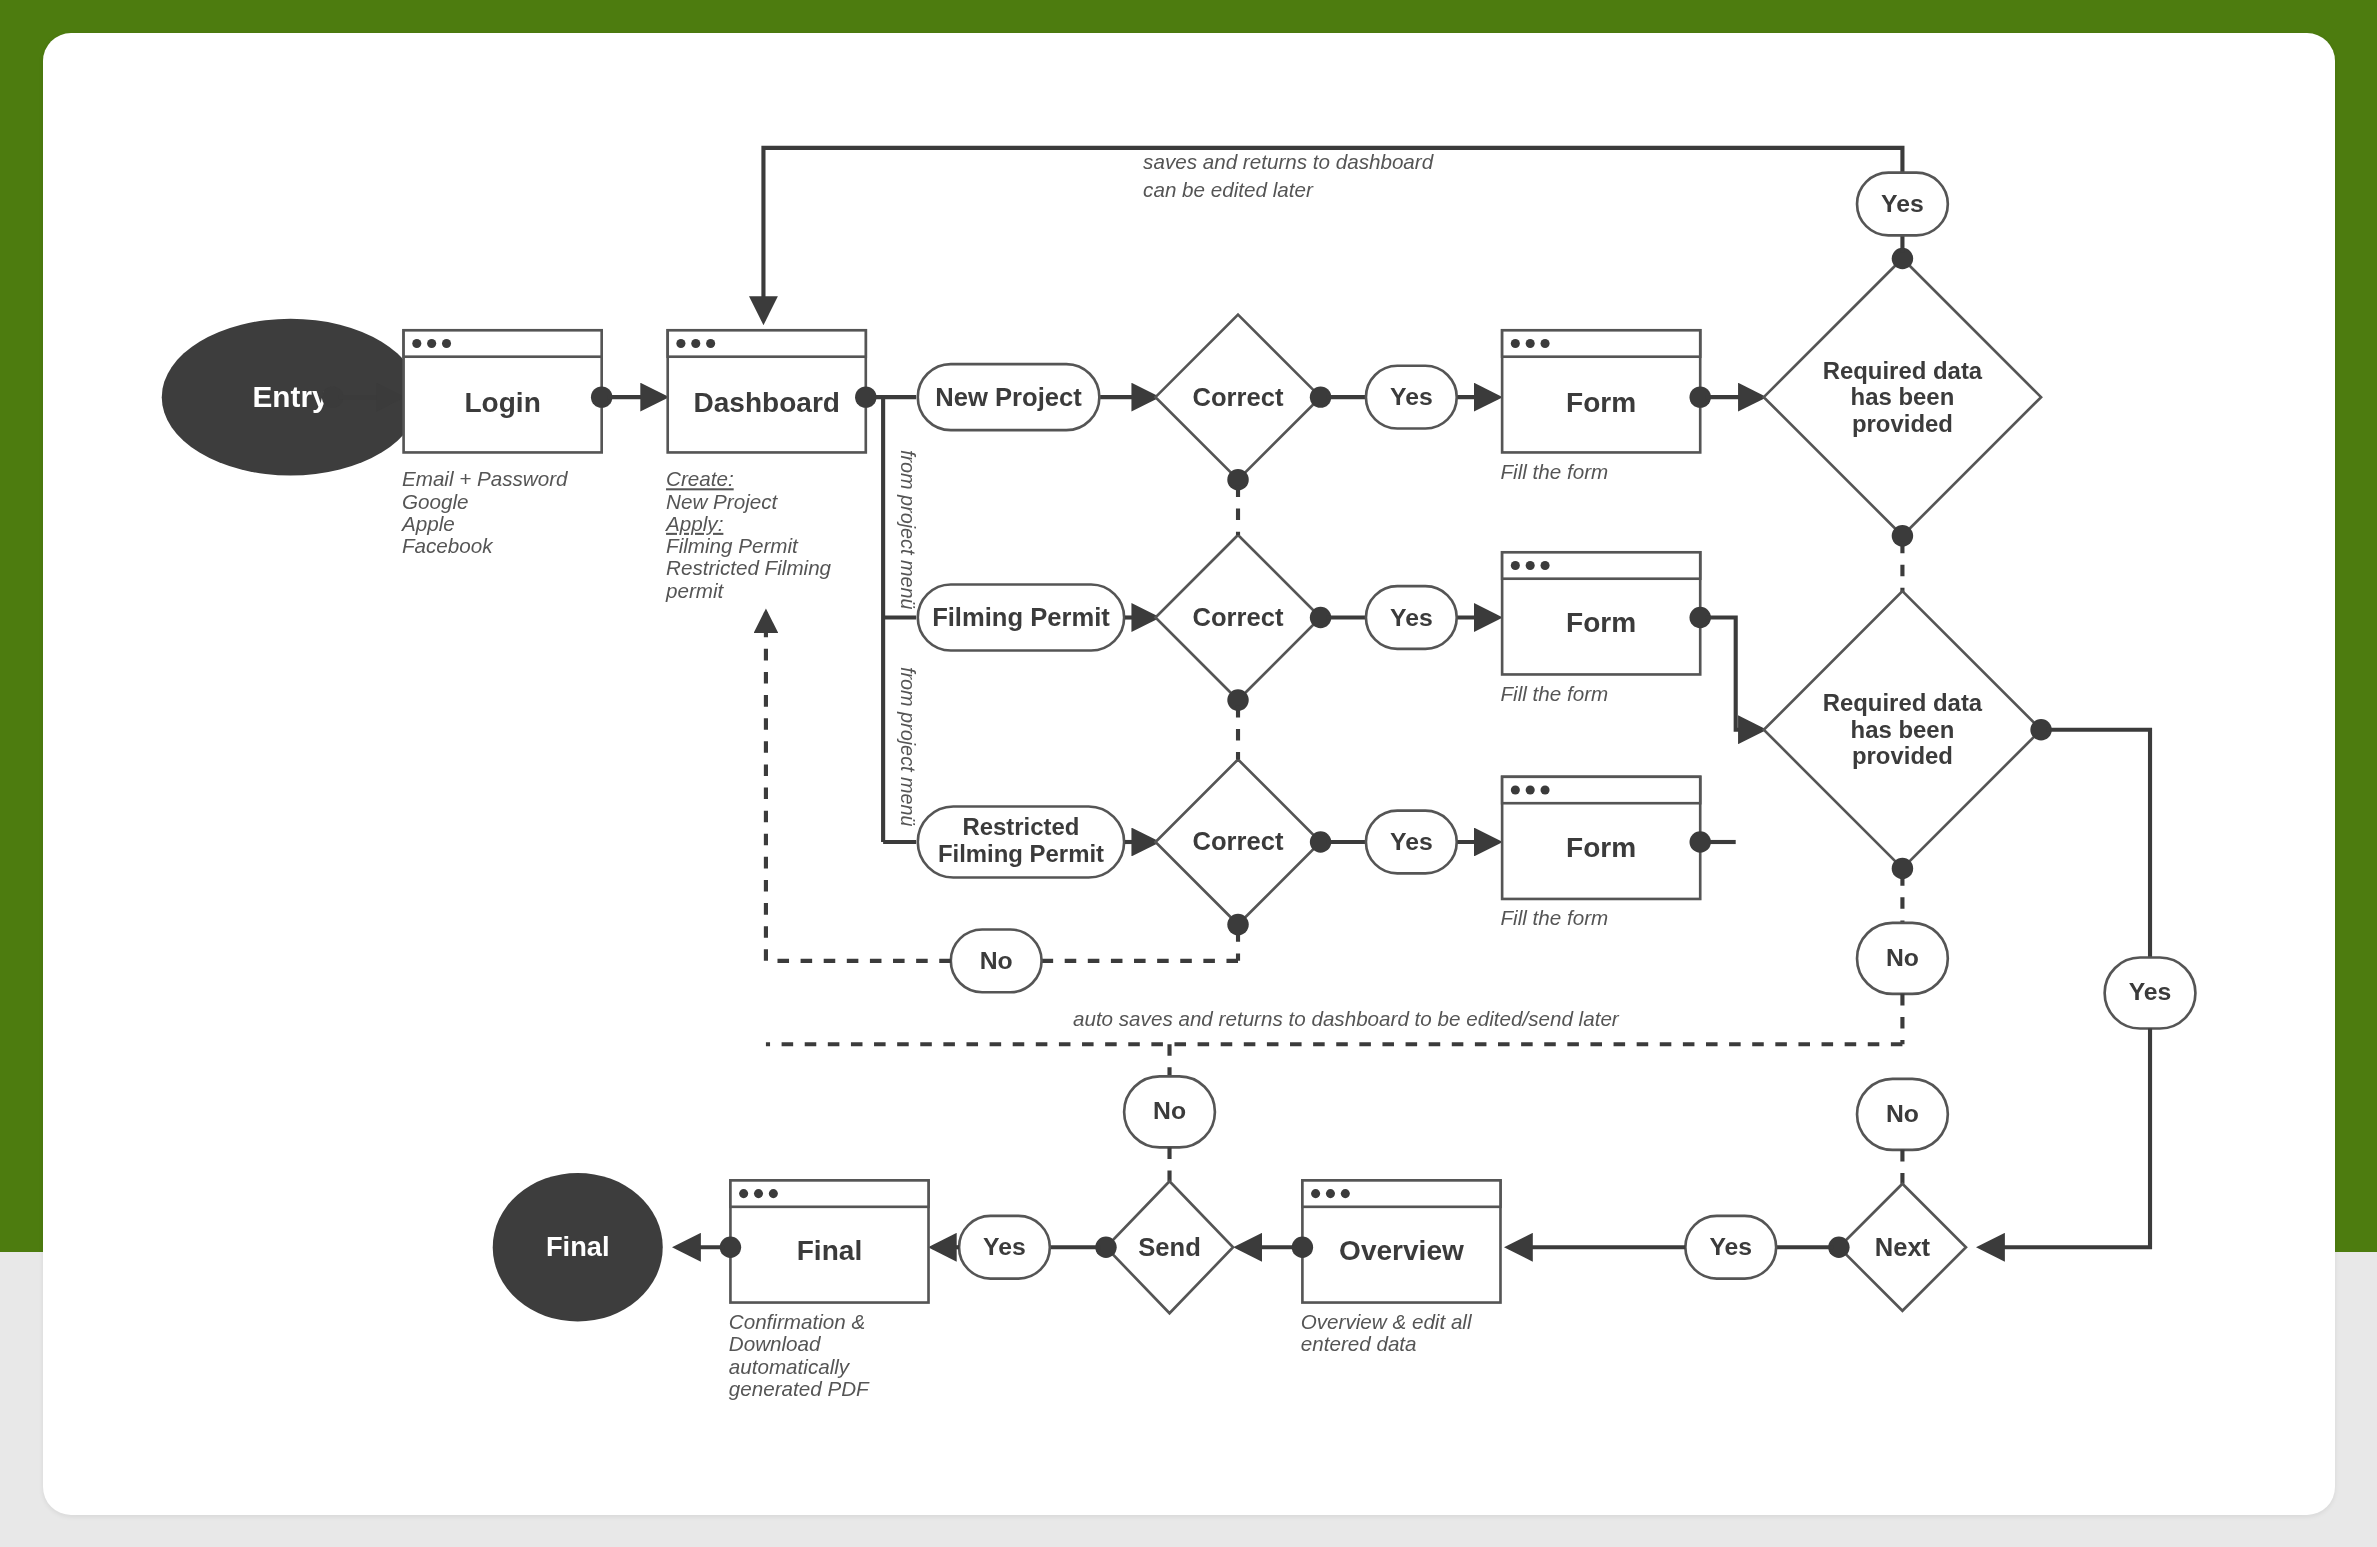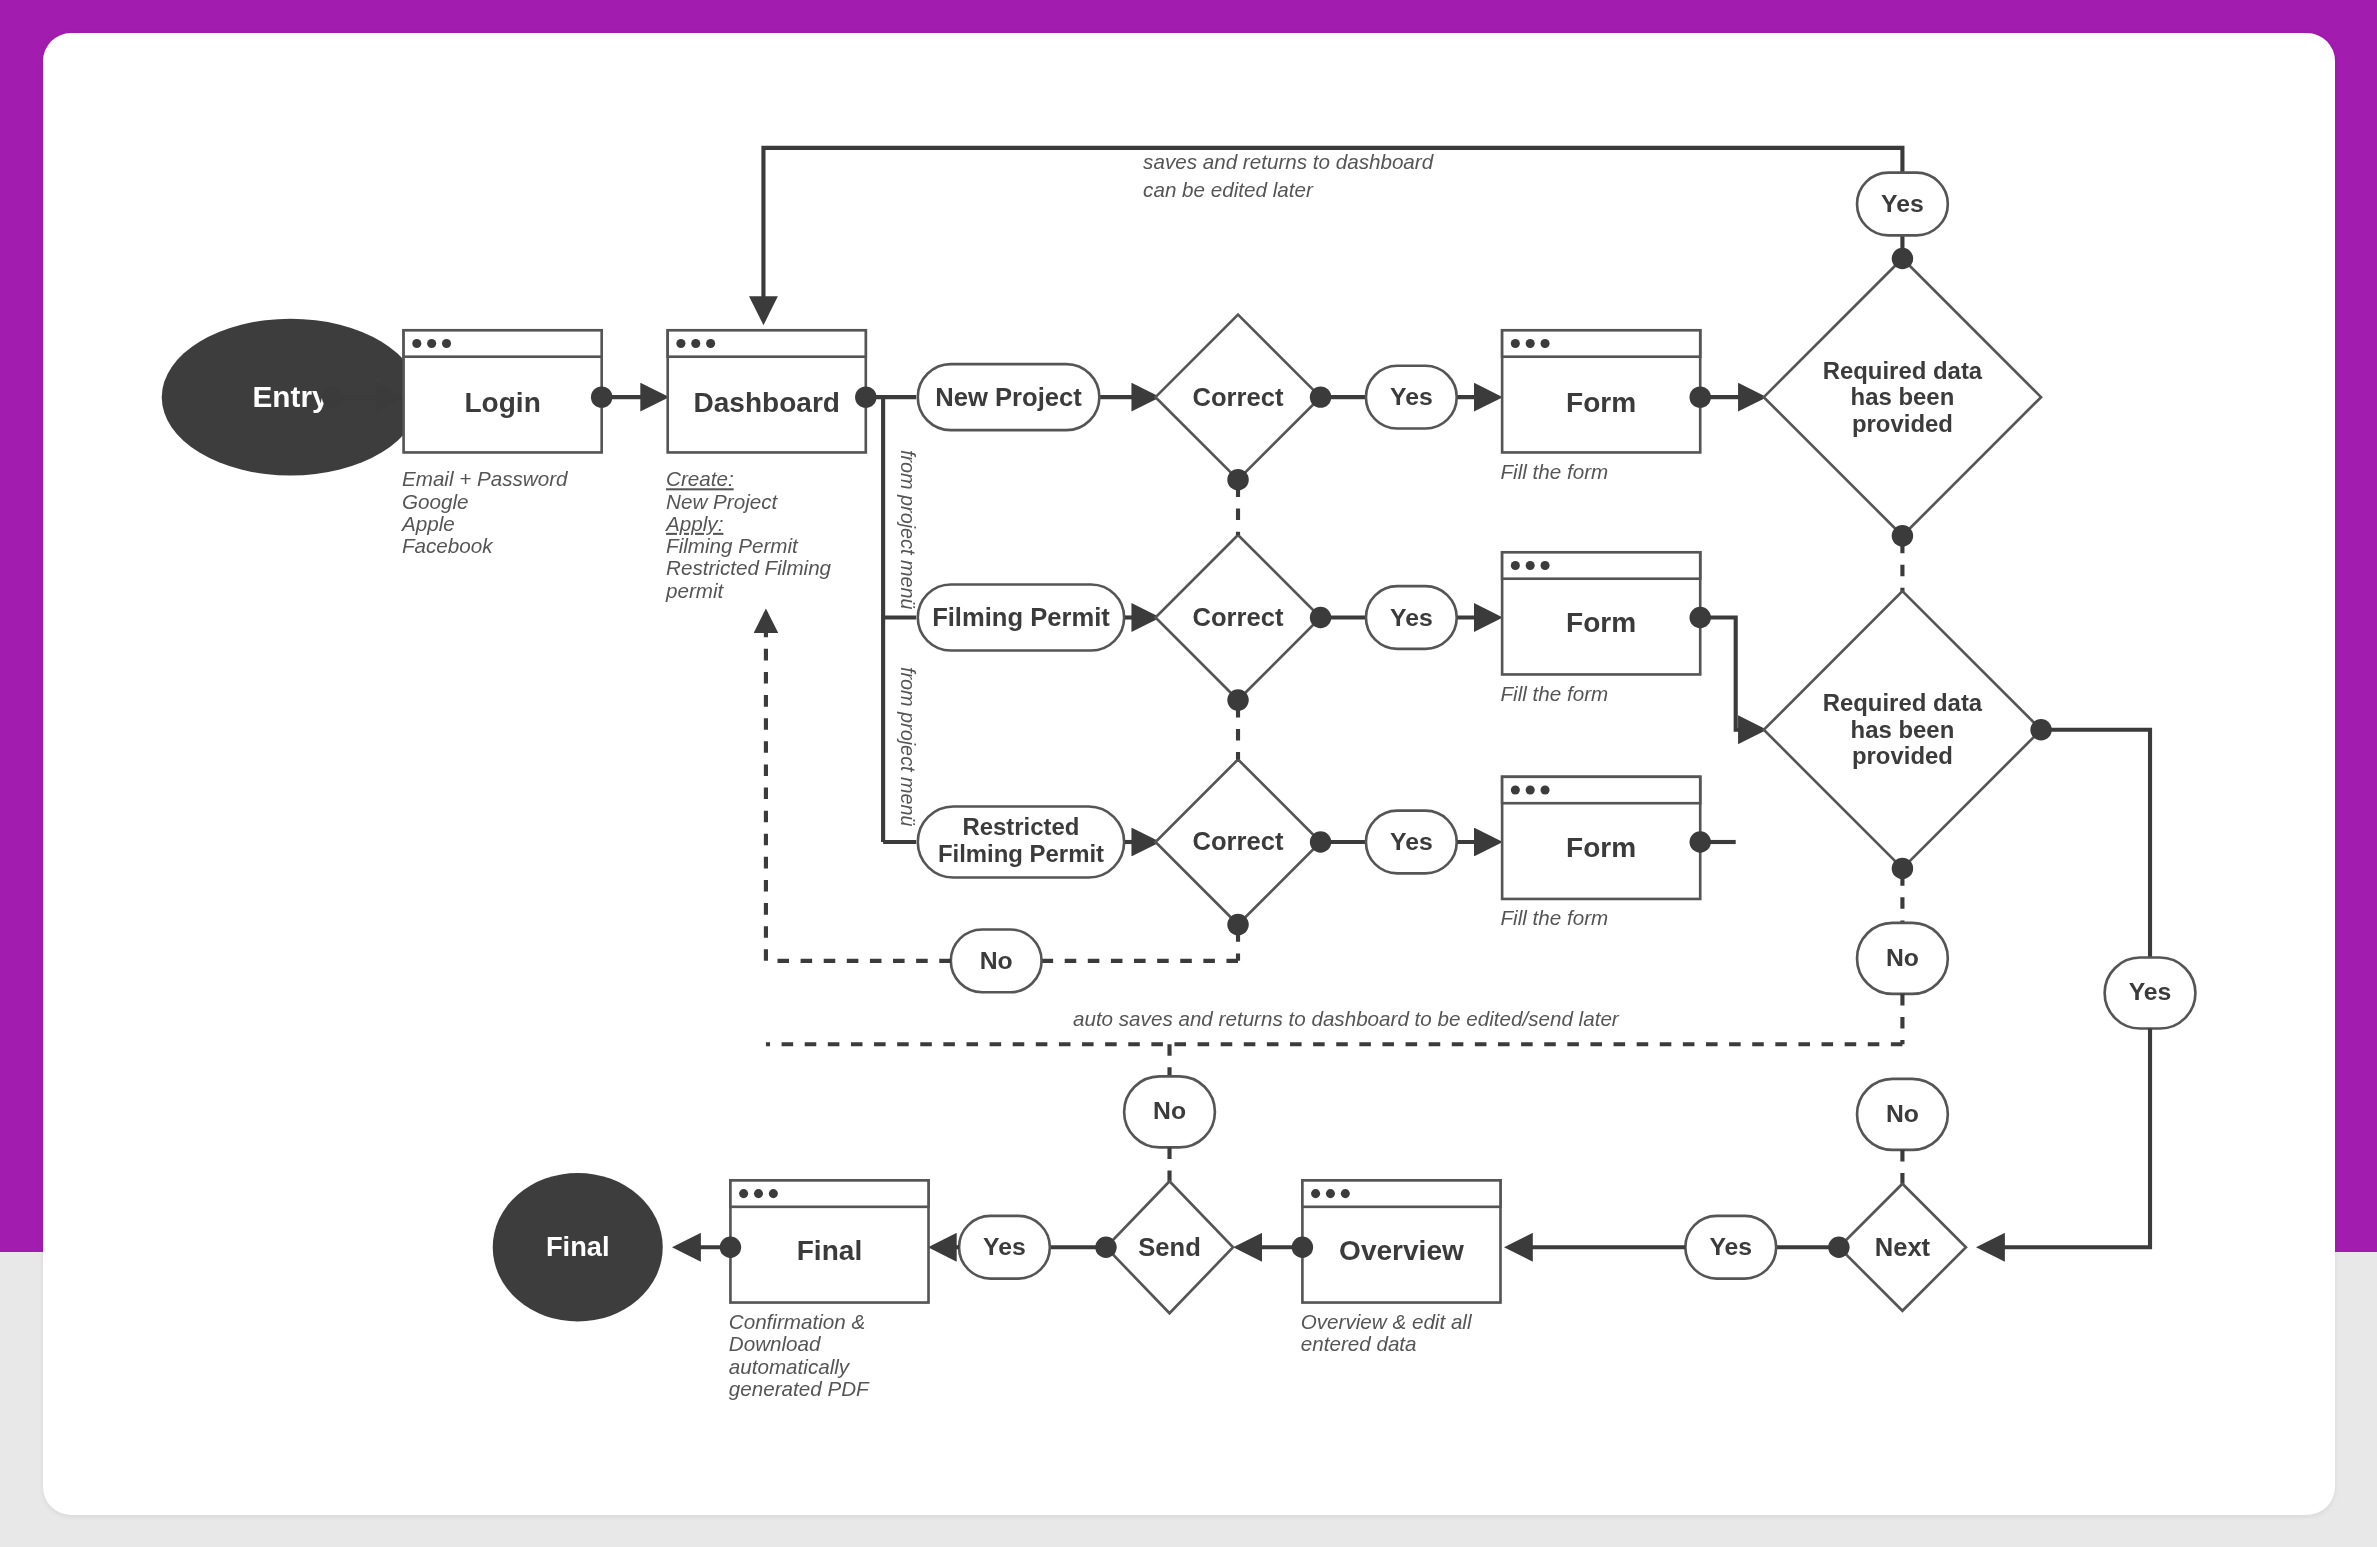--- a/index.html
+++ b/index.html
@@ -4,21 +4,21 @@
 <style>
   html,body{margin:0;padding:0;}
   body{
     width:2377px;height:1547px;
     background:#e8e8e8;
     font-family:"Liberation Sans", sans-serif;
     overflow:hidden;
   }
   #frame{
     position:absolute;left:0;top:0;width:2377px;height:1252px;
-    background:#a21caf;
+    background:#4d7c0f;
   }
   #canvas{
     position:absolute;
     left:43px;top:33px;
     width:2292px;height:1482px;
     background:#ffffff;
     border-radius:28px;
     box-shadow:0 1.7px 5px rgba(0,0,0,0.07);
   }
   svg#flow{position:absolute;left:0;top:0;width:2377px;height:1547px;}

